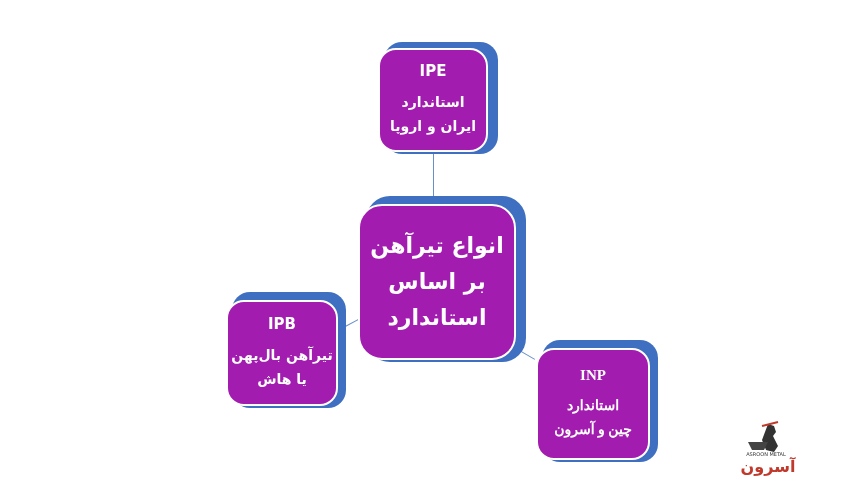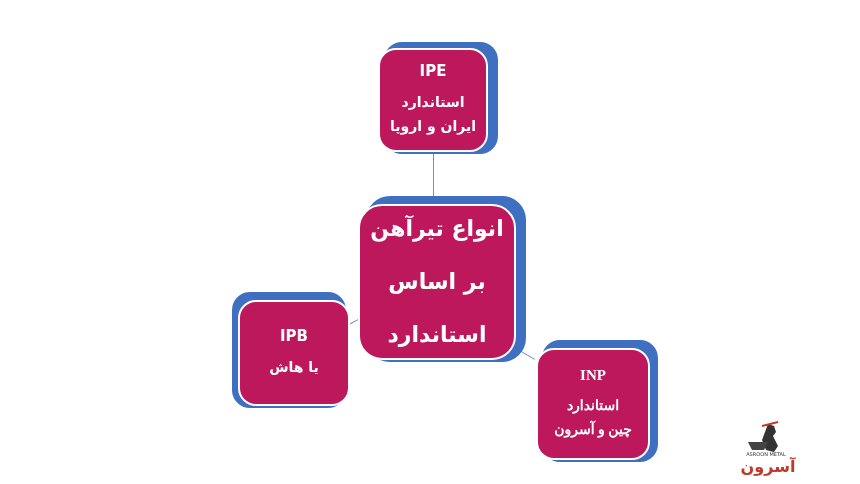--- a/index.html
+++ b/index.html
@@ -1,21 +1,21 @@
 <!DOCTYPE html>
 <html><head>
   <meta charset="utf-8">
   <style>
     html, body { margin:0; padding:0; }
     body { width:860px; height:484px; background:#ffffff; position:relative; overflow:hidden;
            font-family:"DejaVu Sans", sans-serif; }
     .connector { position:absolute; background:#6b8fc9; height:1px; transform-origin:0 0; }
     .node { position:absolute; }
     .node .back { position:absolute; background:#3f6fc0; border-radius:18px; }
-    .node .front { position:absolute; background:#be185d; border-radius:18px;
+    .node .front { position:absolute; background:#a21caf; border-radius:18px;
                    border:2px solid #ffffff; box-sizing:border-box;
                    display:flex; flex-direction:column; align-items:center; justify-content:center;
                    color:#ffffff; text-align:center; direction:rtl; }
     .code { font-weight:bold; font-size:15px; margin-bottom:10px; direction:ltr; }
     .desc { font-weight:bold; font-size:14px; line-height:24px; }
     .center-text { font-weight:bold; font-size:22px; line-height:36px; }
     .logo { position:absolute; left:728px; top:420px; width:76px; height:56px; }
   </style>
 </head>
 <body>
@@ -28,31 +28,32 @@
   <div class="back" style="left:6px; top:0; width:114px; height:112px;"></div>
   <div class="front" style="left:0; top:6px; width:110px; height:104px;">
     <div class="code">IPE</div>
     <div class="desc">استاندارد</div>
     <div class="desc">ایران و اروپا</div>
   </div>
 </div>
 
 <div class="node" style="left:358px; top:196px; width:168px; height:166px;">
   <div class="back" style="left:8px; top:0; width:160px; height:166px; border-radius:24px;"></div>
-  <div class="front" style="left:0; top:8px; width:158px; height:156px; border-radius:24px;gap:17px;">
+  <div class="front" style="left:0; top:8px; width:158px; height:156px; border-radius:24px;">
     <div class="center-text">انواع تیرآهن</div>
     <div class="center-text">بر اساس</div>
     <div class="center-text">استاندارد</div>
   </div>
 </div>
 
 <div class="node" style="left:226px; top:292px; width:120px; height:116px;">
   <div class="back" style="left:6px; top:0; width:114px; height:116px;"></div>
-  <div class="front" style="left:12px; top:8px; width:112px; height:106px;">
+  <div class="front" style="left:0; top:8px; width:112px; height:106px;">
     <div class="code">IPB</div>
+    <div class="desc">تیرآهن بال‌پهن</div>
     <div class="desc">یا هاش</div>
   </div>
 </div>
 
 <div class="node" style="left:536px; top:340px; width:122px; height:122px;">
   <div class="back" style="left:6px; top:0; width:116px; height:122px;"></div>
   <div class="front" style="left:0; top:8px; width:114px; height:112px;font-family:Liberation Serif, serif;">
     <div class="code">INP</div>
     <div class="desc">استاندارد</div>
     <div class="desc">چین و آسرون</div>

